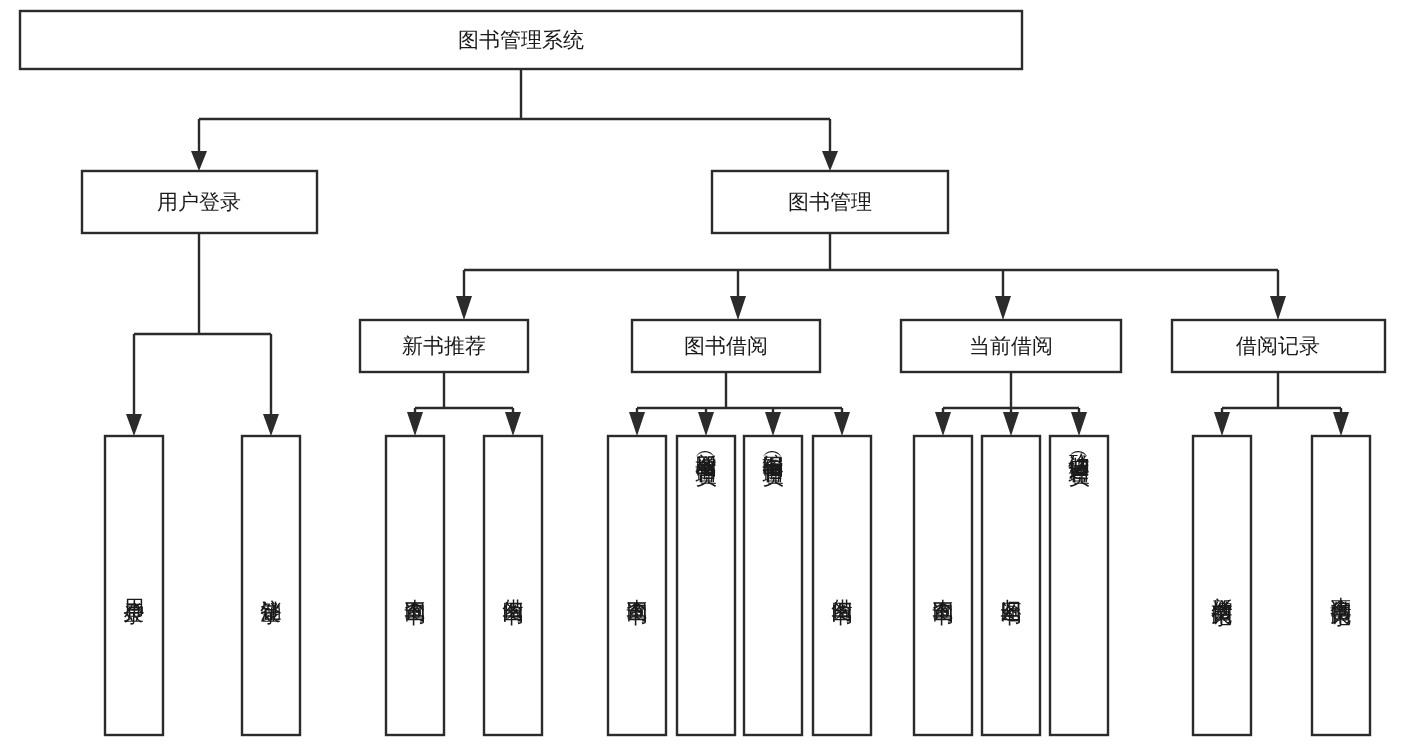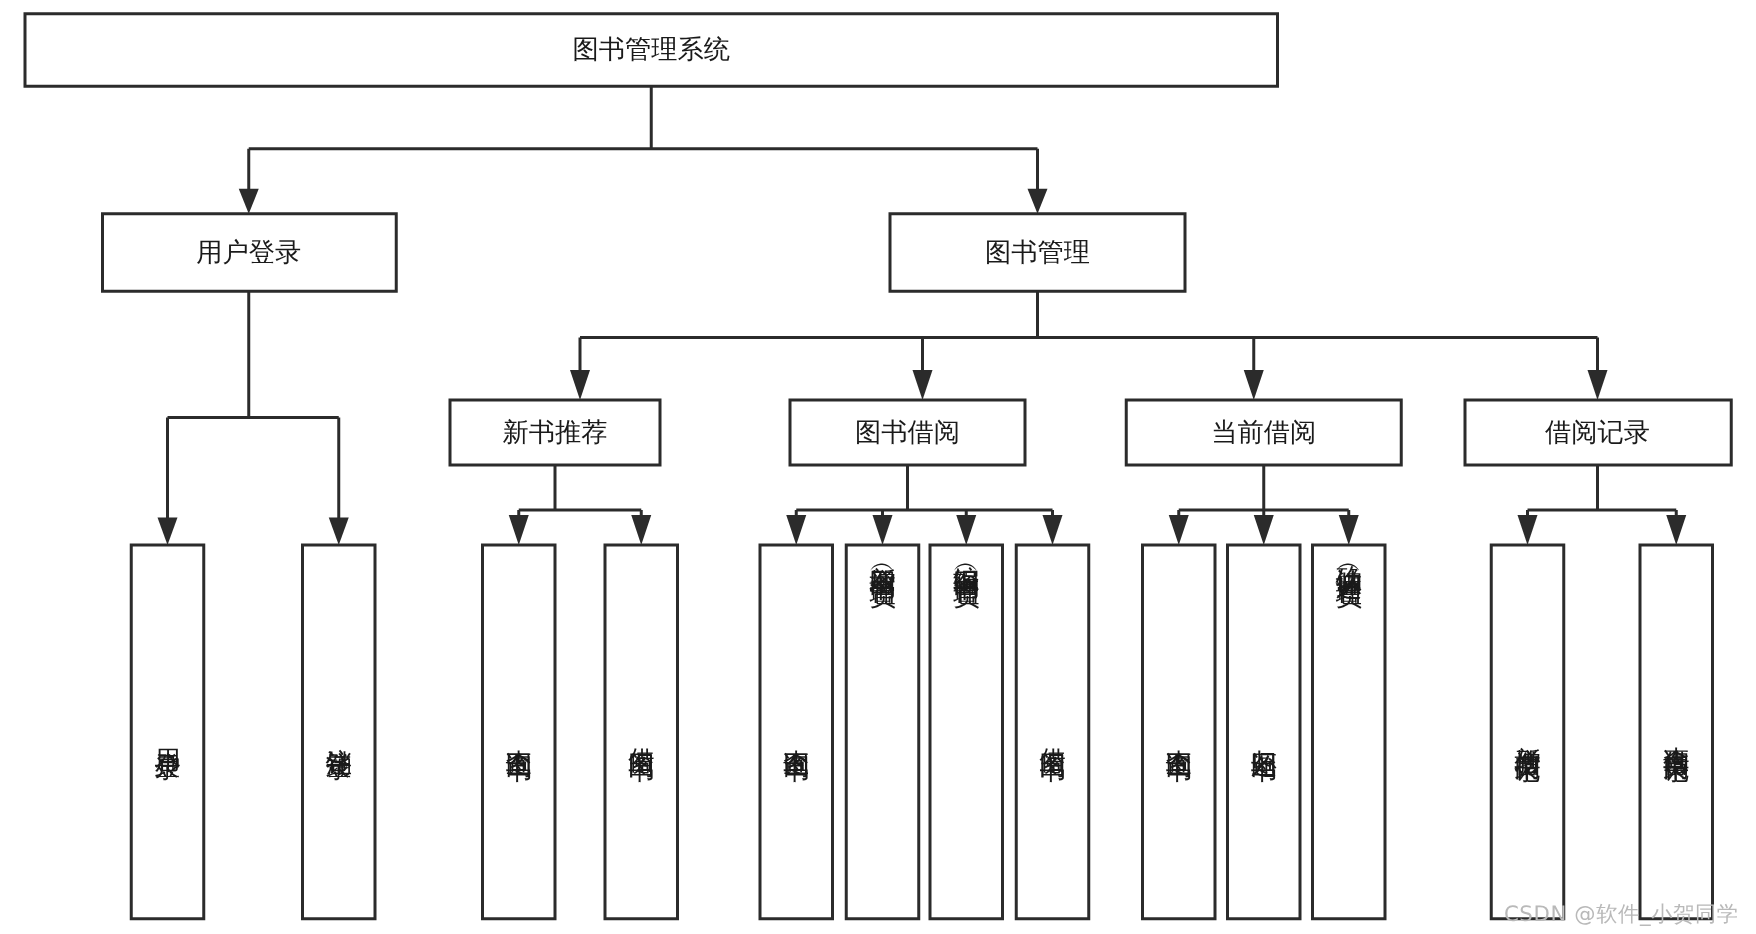--- a/index.html
+++ b/index.html
@@ -210,15 +210,14 @@
   <div class="node-label-v" style="left:744px; top:436px; width:58px; height:299px; justify-content:flex-start;">编辑图书（管理员）</div>
   <div class="node-label-v" style="left:813px; top:436px; width:58px; height:299px;">借阅图书</div>
 
   <div class="node-label-v" style="left:914px; top:436px; width:58px; height:299px;">查询图书</div>
   <div class="node-label-v" style="left:982px; top:436px; width:58px; height:299px;">归还图书</div>
   <div class="node-label-v" style="left:1050px; top:436px; width:58px; height:299px; justify-content:flex-start;">确认归还（管理员）</div>
 
   <div class="node-label-v" style="left:1193px; top:436px; width:58px; height:299px;">新增借阅记录</div>
   <div class="node-label-v" style="left:1312px; top:436px; width:58px; height:299px;">查询借阅记录</div>
 
-  <div class="watermark">CSDN @软件_小贺同学</div>
 
 </div>
 
 </body></html>

